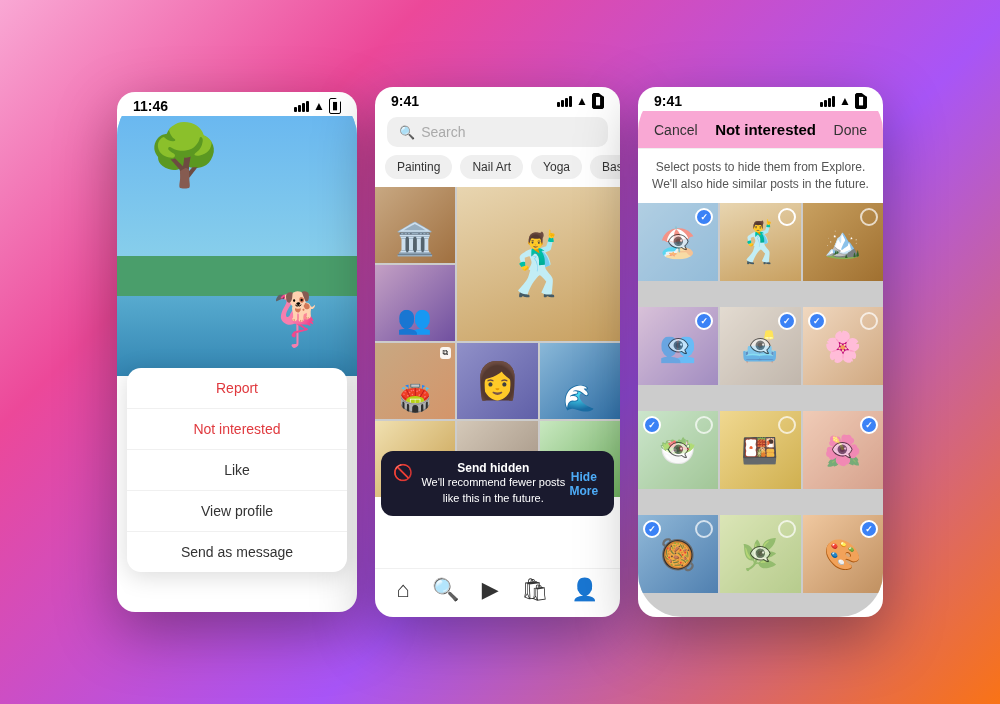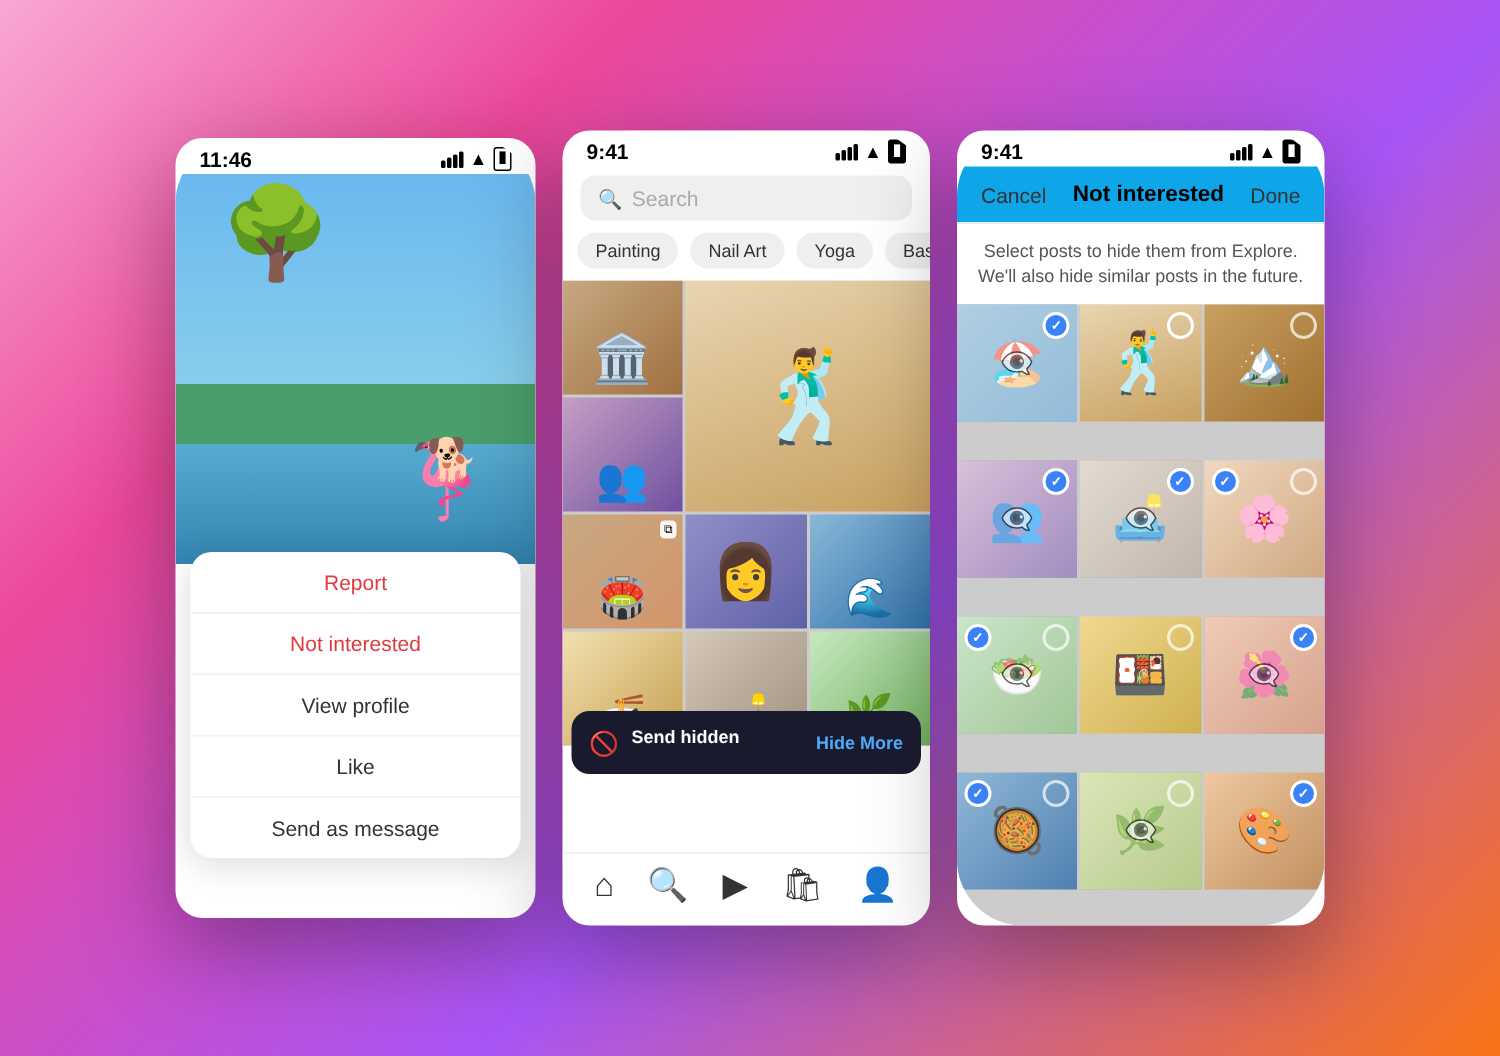--- a/index.html
+++ b/index.html
@@ -198,21 +198,21 @@
 
     
     .phone3 { width: 245px; height: 530px; }
     .phone3 .phone-inner { width: 245px; height: 530px; }
 
     .ni-header {
       display: flex;
       justify-content: space-between;
       align-items: center;
       padding: 10px 16px;
-      background: #0ea5e9;
+      background: #f9a8d4;
       border-bottom: 1px solid #f0f0f0;
     }
     .ni-cancel { font-size: 14px; color: #333; }
     .ni-title { font-size: 15px; font-weight: 700; }
     .ni-done { font-size: 14px; color: #333; }
 
     .ni-subtitle {
       padding: 10px 14px;
       font-size: 12px;
       color: #555;
@@ -276,22 +276,22 @@
         <div class="tree-area"></div>
         <div class="tree">🌳</div>
         <div class="pool-area"></div>
         <div class="flamingo-float">🦩</div>
         <div class="dog-on-flamingo">🐕</div>
       </div>
 
       <div class="context-menu">
         <div class="menu-item red">Report</div>
         <div class="menu-item red2">Not interested</div>
+        <div class="menu-item">Like</div>
         <div class="menu-item">View profile</div>
-        <div class="menu-item">Like</div>
         <div class="menu-item">Send as message</div>
       </div>
     </div>
   </div>
 </div>
 
 <div class="phone phone2">
   <div class="phone-inner">
     <div class="phone-body">
 
@@ -357,20 +357,21 @@
           <div style="background:linear-gradient(135deg,#c8e8c0,#70b060); overflow:hidden; position:relative;">
             <div style="font-size:26px; position:absolute; bottom:5px; left:50%; transform:translateX(-50%);">🌿</div>
           </div>
         </div>
 
         <div class="toast">
           <div class="toast-left">
             <span class="toast-icon">🚫</span>
             <div>
               <div class="toast-title">Send hidden</div>
+              <div class="toast-text">We'll recommend fewer posts like this in the future.</div>
             </div>
           </div>
           <span class="toast-hide">Hide More</span>
         </div>
       </div>
 
       <div class="bottom-nav">
         <span class="nav-icon">⌂</span>
         <span class="nav-icon">🔍</span>
         <span class="nav-icon">▶</span>

